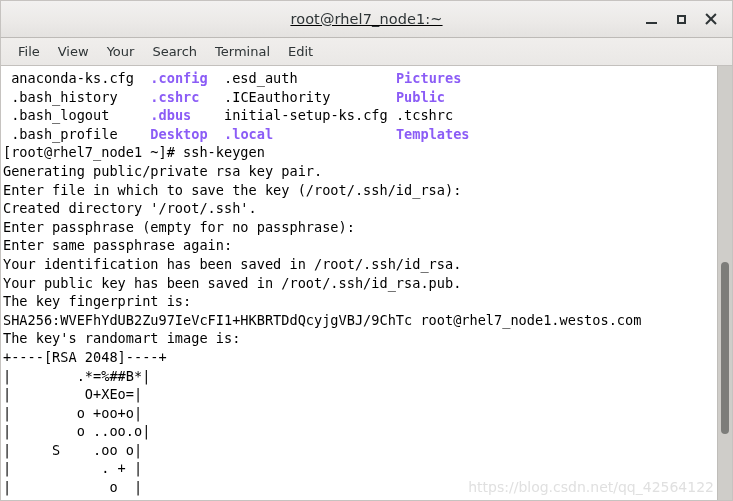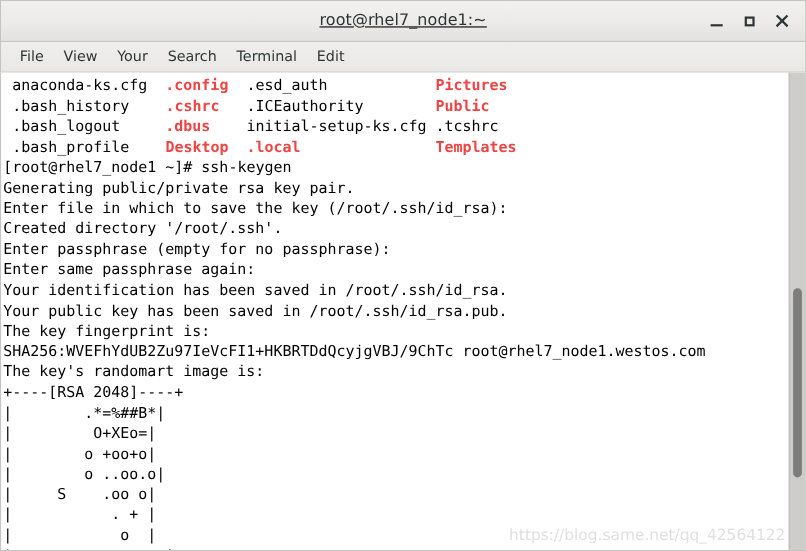--- a/index.html
+++ b/index.html
@@ -129,21 +129,21 @@
     line-height: 18.6px;
     color: #000000;
     overflow: hidden;
     white-space: pre;
     box-sizing: border-box;
   }
   .tline {
     white-space: pre;
     height: 18.6px;
   }
-  .dir { color: #ef4444; font-weight: bold; }
+  .dir { color: #8b5cf6; font-weight: bold; }
 
   
   #scrollbar {
     width: 15px;
     flex: 0 0 15px;
     background: #cfcdc9;
     border-left: 1px solid #bfbdb9;
     box-sizing: border-box;
     position: relative;
   }
@@ -198,15 +198,15 @@
     <div class="menu-item">Edit</div>
   </div>
 
   <div id="terminal-wrap">
     <div id="terminal"><div class="tline"><span> </span><span class="">anaconda-ks.cfg</span><span>  </span><span class="dir">.config</span><span>  </span><span class="">.esd_auth</span><span>            </span><span class="dir">Pictures</span></div><div class="tline"><span> </span><span class="">.bash_history</span><span>    </span><span class="dir">.cshrc</span><span>   </span><span class="">.ICEauthority</span><span>        </span><span class="dir">Public</span></div><div class="tline"><span> </span><span class="">.bash_logout</span><span>     </span><span class="dir">.dbus</span><span>    </span><span class="">initial-setup-ks.cfg</span><span> </span><span class="">.tcshrc</span></div><div class="tline"><span> </span><span class="">.bash_profile</span><span>    </span><span class="dir">Desktop</span><span>  </span><span class="dir">.local</span><span>               </span><span class="dir">Templates</span></div><div class="tline"><span>[root@rhel7_node1 ~]# </span><span>ssh-keygen</span></div><div class="tline">Generating public/private rsa key pair.</div><div class="tline">Enter file in which to save the key (/root/.ssh/id_rsa):</div><div class="tline">Created directory '/root/.ssh'.</div><div class="tline">Enter passphrase (empty for no passphrase):</div><div class="tline">Enter same passphrase again:</div><div class="tline">Your identification has been saved in /root/.ssh/id_rsa.</div><div class="tline">Your public key has been saved in /root/.ssh/id_rsa.pub.</div><div class="tline">The key fingerprint is:</div><div class="tline">SHA256:WVEFhYdUB2Zu97IeVcFI1+HKBRTDdQcyjgVBJ/9ChTc root@rhel7_node1.westos.com</div><div class="tline">The key's randomart image is:</div><div class="tline">+----[RSA 2048]----+</div><div class="tline">|        .*=%##B*|</div><div class="tline">|         O+XEo=|</div><div class="tline">|        o +oo+o|</div><div class="tline">|        o ..oo.o|</div><div class="tline">|     S    .oo o|</div><div class="tline">|           . + |</div><div class="tline">|            o  |</div><div class="tline">|           .  .  |</div></div>
     <div id="scrollbar">
       <div id="scroll-thumb" style="top: 196px; height: 172px;"></div>
     </div>
   </div>
 
-  <div id="watermark">https://blog.same.net/qq_42564122</div>
+  <div id="watermark">https://blog.csdn.net/qq_42564122</div>
 
 </div>
 
 </body></html>

